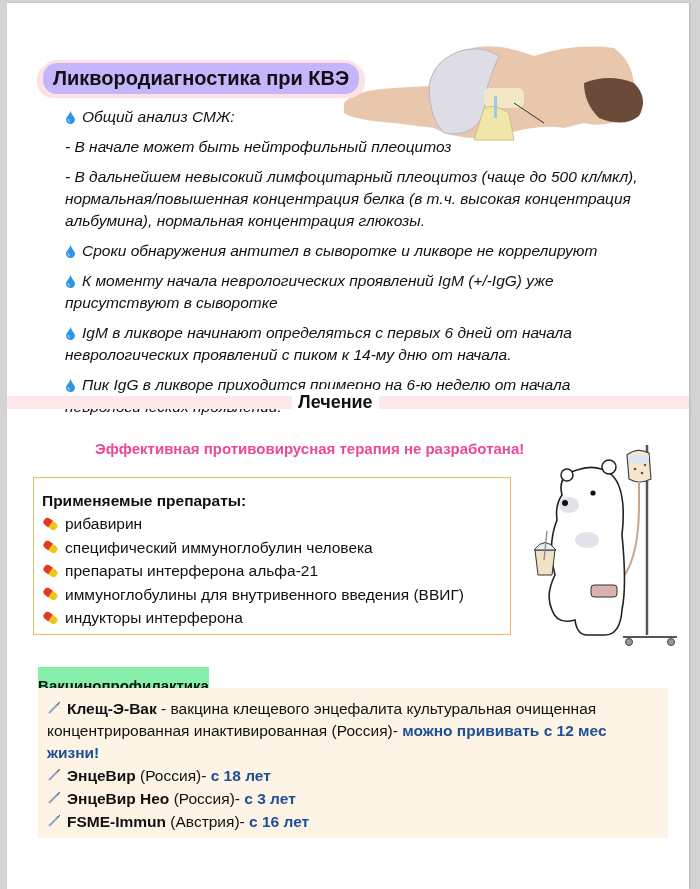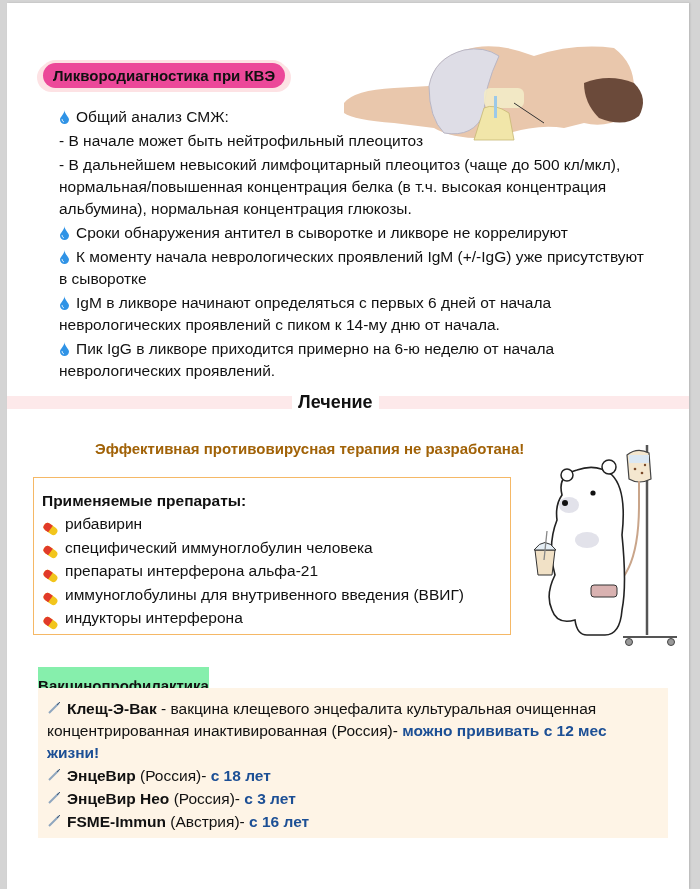--- a/index.html
+++ b/index.html
@@ -10,56 +10,56 @@
     color:#111;
   }
   .page {
     position:absolute; left:7px; top:3px; width:682px; height:886px;
     background:#fff;
     box-shadow: 1px 0 2px rgba(0,0,0,0.15);
   }
   
   .title-bubble {
     position:absolute; left:36px; top:60px; padding:4px 10px;
-    font-weight:bold; font-size:15px; color:#111;
-    background:#ec4899; border-radius:14px;
+    font-weight:bold; font-size:20px; color:#111;
+    background:#c4b5fd; border-radius:14px;
     box-shadow: 0 0 0 3px #fde2e4, 4px 2px 0 2px #fde2e4, -4px 2px 0 2px #fde2e4;
   }
   .illus-patient { position:absolute; left:327px; top:25px; width:320px; height:115px; }
   .text-block {
     position:absolute; left:50px; top:102px; width:600px;
     font-size:15.5px; line-height:22px;
   }
-  .text-block p { margin:2px; }
+  .text-block p { margin:8px;font-style:italic; }
   .text-block .bul { margin-top:1px; }
   .drop {
     display:inline-block; width:11px; height:14px; margin-right:6px; vertical-align:-2px;
   }
   
   .sec-bar {
     position:absolute; left:0; top:393px; width:682px; height:13px;
     background:#fde9ea;
   }
   .sec-title {
     position:absolute; left:285px; top:386px; padding:0 6px;
     background:#fff; font-weight:bold; font-size:18px; line-height:26px;
     border-radius:6px;
   }
   .warning {
     position:absolute; left:88px; top:437px;
-    color:#a16207; font-weight:bold; font-size:15px;
+    color:#ec4899; font-weight:bold; font-size:15px;
   }
   
   .drugs-box {
     position:absolute; left:26px; top:474px; width:478px; height:158px;
     border:1.5px solid #f5b866; box-sizing:border-box;
     padding:12px 0 8px 8px; font-size:15.5px;
   }
   .drugs-box .hdr { font-weight:bold; line-height:22px; }
-  .drugs-box .item { line-height:23.5px; display:flex; align-items:flex-end; }
+  .drugs-box .item { line-height:23.5px; display:flex; align-items:center; }
   .pill { width:17px; height:14px; margin-right:6px; flex:none; }
   .illus-bear { position:absolute; left:520px; top:432px; width:150px; height:212px; }
   
   .vac-title {
     position:absolute; left:31px; top:664px; width:171px; height:36px;
     background:#86efac; font-weight:bold; font-size:15px;
     display:flex; align-items:center; justify-content:center;
   }
   .vac-box {
     position:absolute; left:31px; top:685px; width:630px; height:150px;

